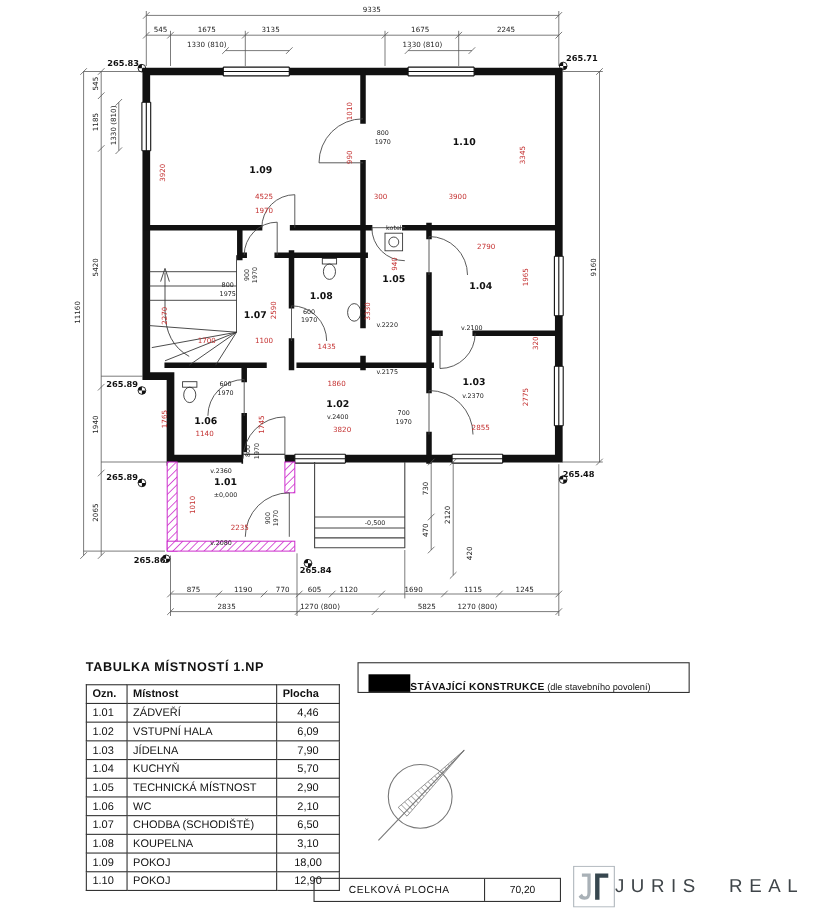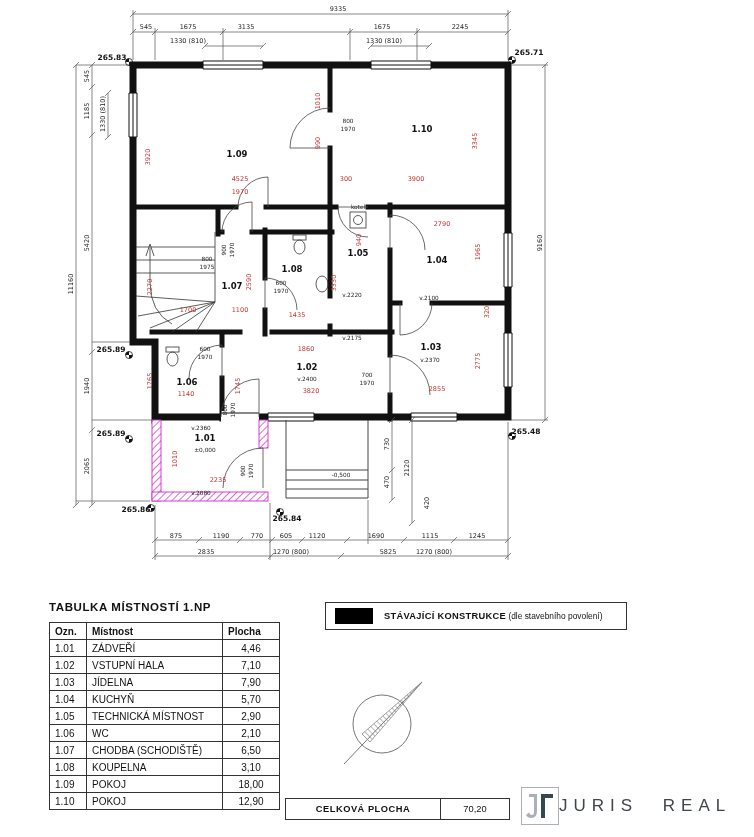--- a/index.html
+++ b/index.html
@@ -8,42 +8,42 @@
 
   
   .t{font-family:"DejaVu Sans",sans-serif;text-anchor:middle;}
   .t-red{fill:#c43131;font-size:6.5px;}
   .t-blk{fill:#222;font-size:6.5px;}
   .t-spec{fill:#222;font-size:5.8px;}
   .t-room{fill:#111;font-size:8.5px;font-weight:bold;}
   .t-lvl{fill:#111;font-size:7.5px;font-weight:bold;}
 
   
-  .tbl-section{position:absolute;left:49px;top:601px;}
+  .tbl-section{position:absolute;left:78px;top:601px;}
   .tbl-title{font-size:11.5px;font-weight:bold;color:#111;letter-spacing:0.6px;margin-bottom:9px;}
   table.rooms{border-collapse:collapse;font-size:10px;color:#111;}
   table.rooms th,table.rooms td{border:1px solid #333;padding:2px 5px;height:12px;text-align:left;white-space:nowrap;}
   table.rooms th{font-weight:bold;}
   table.rooms th:nth-child(1),table.rooms td:nth-child(1){width:26px;}
   table.rooms th:nth-child(2),table.rooms td:nth-child(2){width:125px;}
   table.rooms th:nth-child(3),table.rooms td:nth-child(3){width:46px;}
   table.rooms td.num{text-align:center;}
 
   
   .legend{position:absolute;left:325px;top:602px;width:302px;height:28px;border:1px solid #333;
-          display:flex;align-items:center;padding:0 9px;box-sizing:border-box;gap:11px;}
+          display:flex;align-items:flex-end;padding:0 9px;box-sizing:border-box;gap:0;}
   .legend-swatch{width:38px;height:16px;background:#000;flex:0 0 auto;}
   .legend-text{font-size:8.4px;color:#111;white-space:nowrap;}
   .legend-text b{font-size:9.3px;letter-spacing:0.3px;}
 
   
   .summary{position:absolute;left:285px;top:798px;width:225px;height:22px;border:1px solid #333;
            display:flex;align-items:stretch;box-sizing:border-box;}
   .summary-label{flex:1;display:flex;align-items:center;justify-content:center;
-                 font-size:9.3px;font-weight:bold;color:#111;letter-spacing:0.5px;}
+                 font-size:9.3px;font-weight:normal;color:#111;letter-spacing:0.5px;}
   .summary-value{width:68px;border-left:1px solid #333;display:flex;align-items:center;justify-content:center;
                  font-size:9.3px;color:#111;}
 
   
   .brand{position:absolute;left:521px;top:787px;display:flex;align-items:center;}
   .brand-text{font-size:17px;color:#3f4549;letter-spacing:6px;word-spacing:14px;white-space:nowrap;}
 </style>
 </head>
 <body>
 
@@ -287,21 +287,21 @@
         </thead>
       <tbody id="table-body">
           <tr>
             <td>1.01</td>
             <td>ZÁDVEŘÍ</td>
             <td class="num">4,46</td>
           </tr>
           <tr>
             <td>1.02</td>
             <td>VSTUPNÍ HALA</td>
-            <td class="num">7,10</td>
+            <td class="num">6,09</td>
           </tr>
           <tr>
             <td>1.03</td>
             <td>JÍDELNA</td>
             <td class="num">7,90</td>
           </tr>
           <tr>
             <td>1.04</td>
             <td>KUCHYŇ</td>
             <td class="num">5,70</td>

